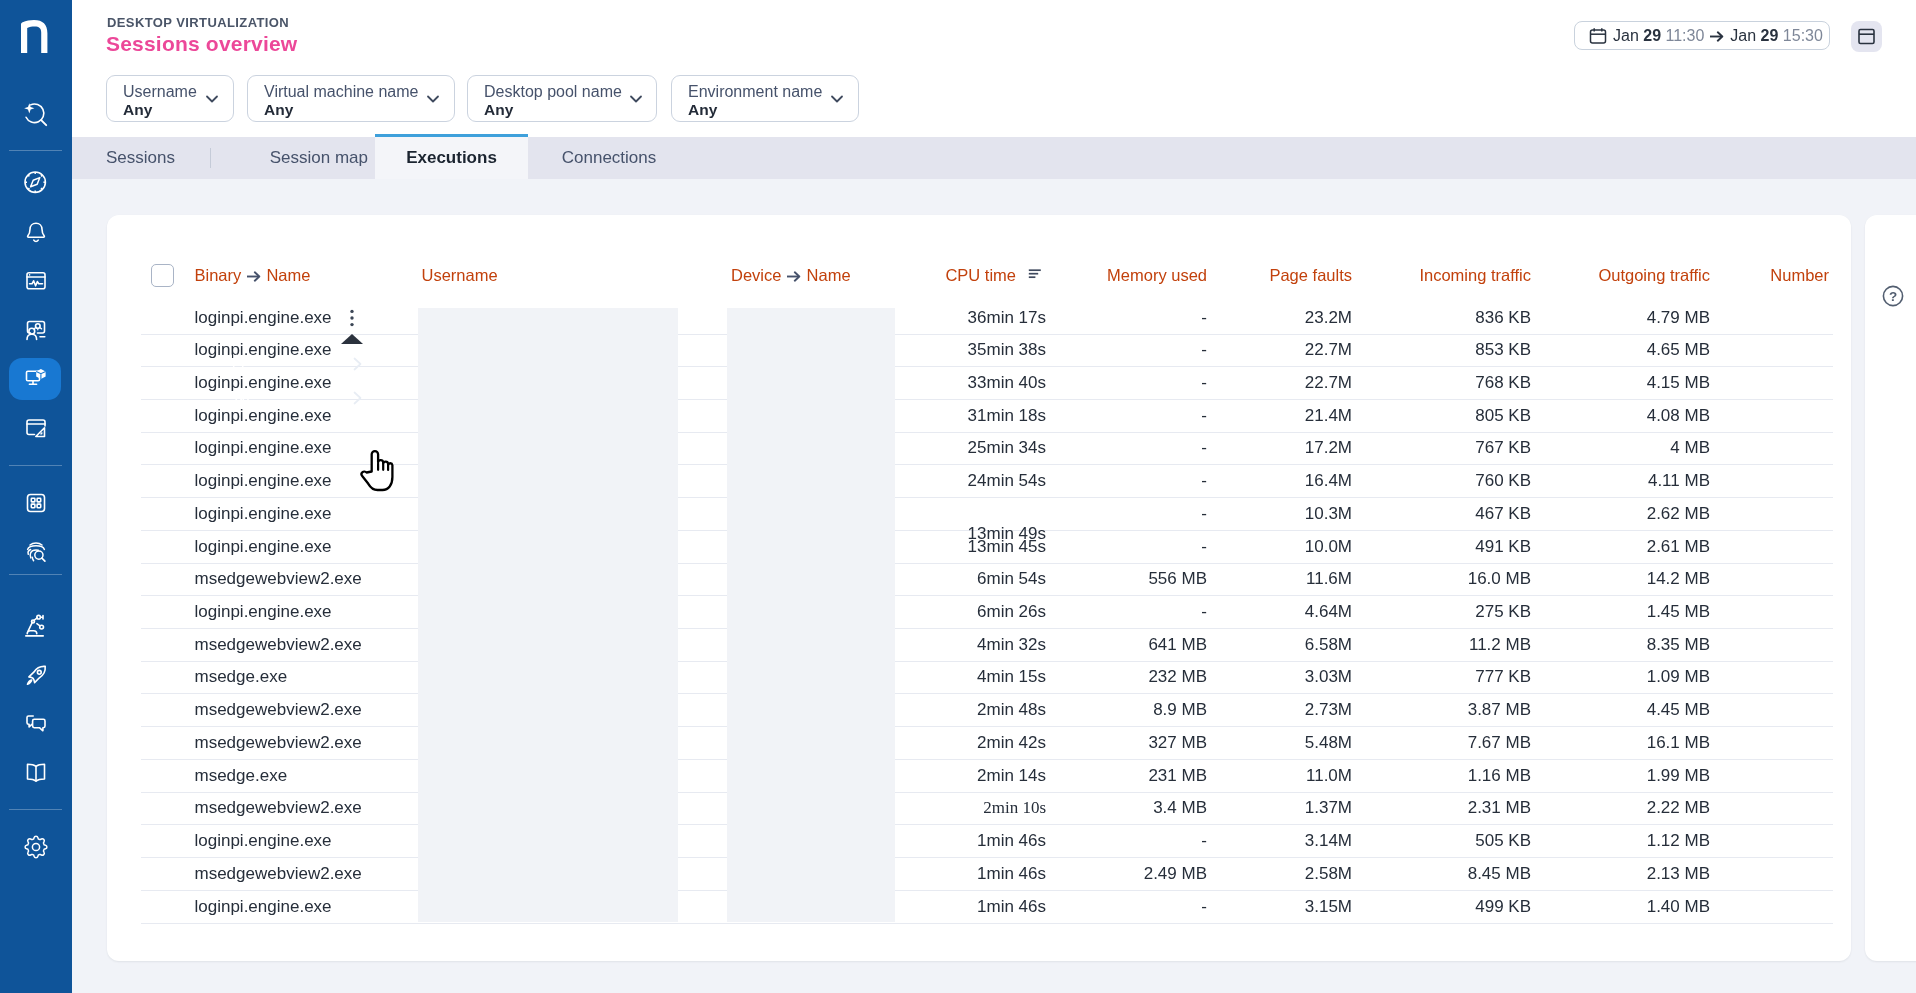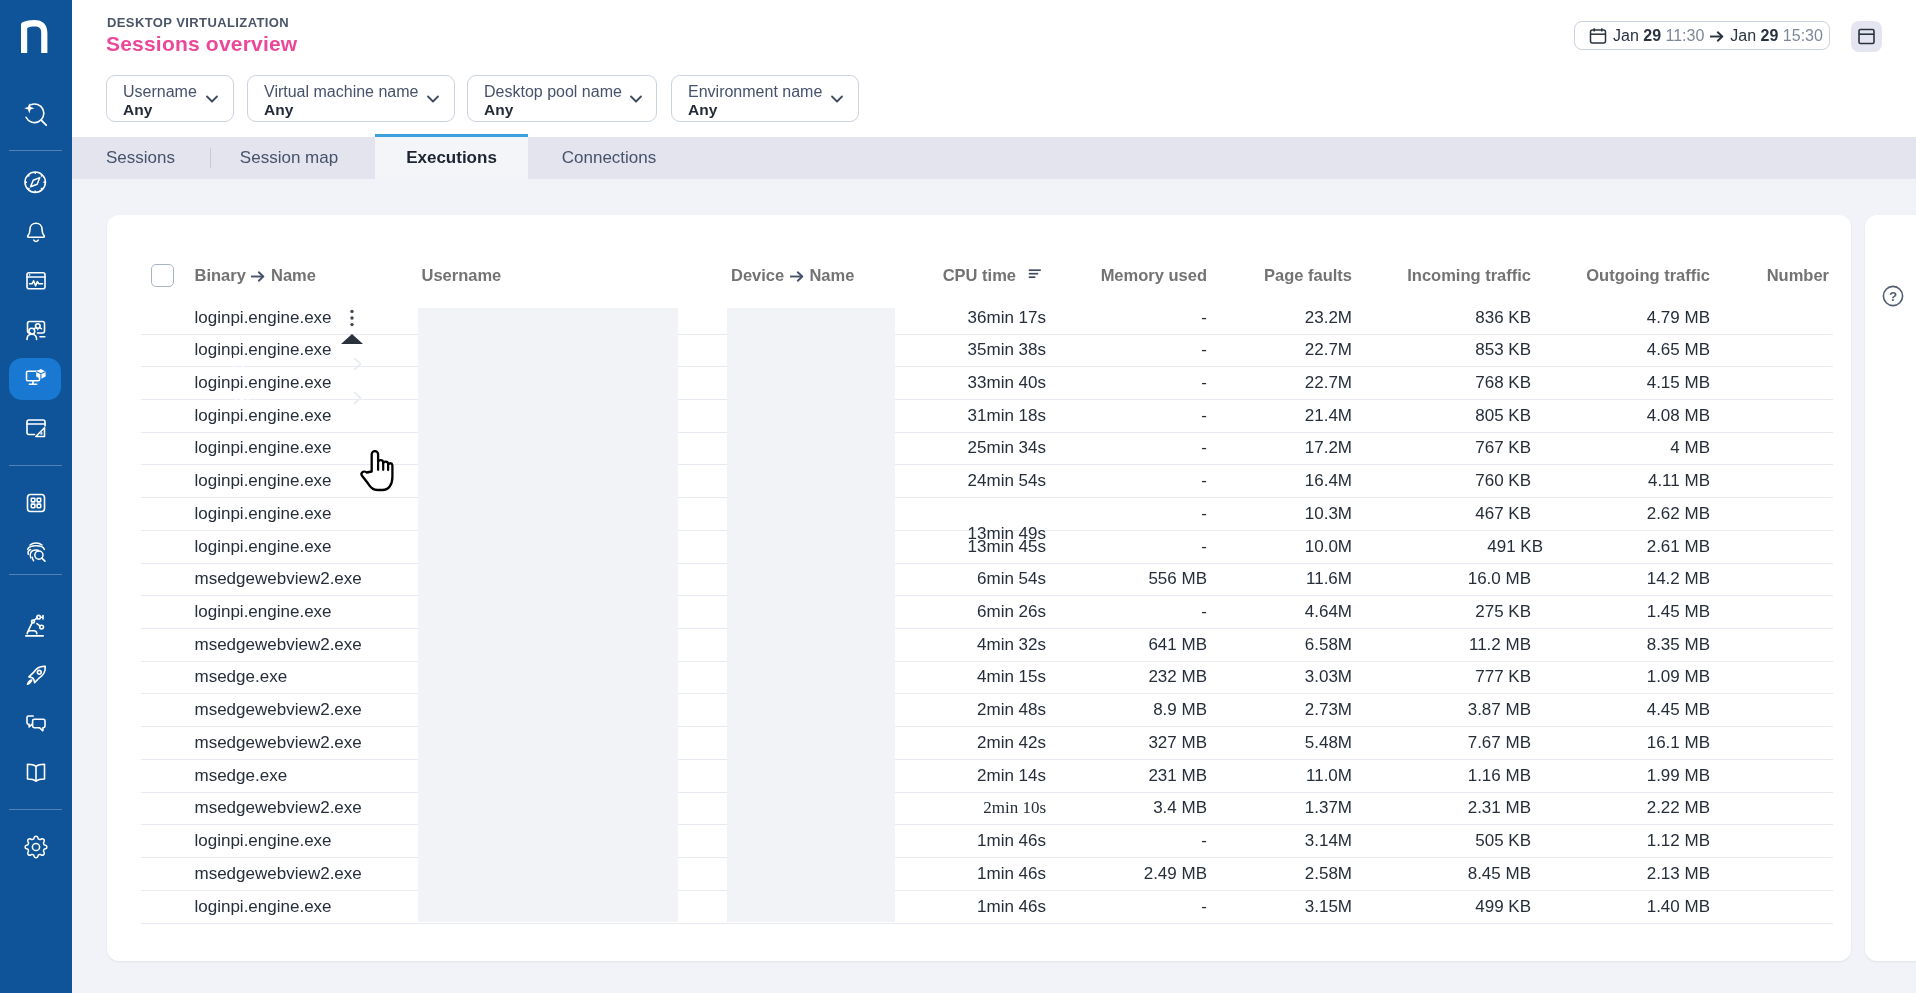--- a/index.html
+++ b/index.html
@@ -24,21 +24,21 @@
   #tabbar{position:absolute;left:72px;top:137px;width:1844px;height:42px;background:#E3E4EE;}
   .tab{position:absolute;top:0;height:42px;line-height:42px;font-size:17px;color:#46526B;text-align:center;}
   #tabactive{position:absolute;left:303px;top:-3px;width:153px;height:45px;background:#F4F5F9;
              border-top:3px solid #3EA0DB;box-sizing:border-box;text-align:center;
              font-size:17px;font-weight:bold;color:#1B2430;line-height:41px;}
   .tabsep{position:absolute;top:11px;width:1px;height:20px;background:#C5CBD8;}
   #content{position:absolute;left:72px;top:179px;width:1844px;height:814px;background:#F1F3F8;}
   .card{position:absolute;background:#fff;border-radius:12px;box-shadow:0 1px 2px rgba(23,37,56,0.08);}
   #maincard{left:35px;top:36px;width:1744px;height:746px;}
   #rightcard{left:1793px;top:36px;width:80px;height:746px;}
-  .th{position:absolute;top:252px;height:47px;line-height:47px;font-size:16.5px;font-weight:bold;color:#737373;z-index:5;}
+  .th{position:absolute;top:252px;height:47px;line-height:47px;font-size:16.5px;font-weight:normal;color:#c2410c;z-index:5;}
   .row{position:absolute;left:141px;width:1692px;height:33px;border-bottom:1px solid #E7EAF1;box-sizing:border-box;z-index:4;}
   .row span{position:absolute;top:0;height:32px;line-height:32px;font-size:17px;color:#262E3A;white-space:nowrap;}
   .row .nm{left:53.5px;}
   .band{position:absolute;top:308px;height:614px;background:#F1F3F7;z-index:6;}
   #band1{left:418px;width:260px;}
   #band2{left:727px;width:168px;}
   #menu{position:absolute;left:213px;top:343px;width:175px;height:120px;background:#2B323D;border-radius:9px;
         box-shadow:0 10px 24px rgba(15,23,42,0.35);z-index:40;}
   #menu .mi{position:absolute;font-size:15.5px;color:#F2F5F9;}
   #notch{position:absolute;left:341px;top:334px;width:0;height:0;z-index:39;
@@ -96,21 +96,21 @@
     </div>
   <div id="panelbtn">
       <svg class="abs" style="left:7px;top:7px;" width="17" height="17" viewBox="0 0 17 17">
         <rect x="1" y="1.5" width="15" height="14" rx="1.5" stroke="#29323F" stroke-width="1.6" fill="none"></rect>
         <line x1="1" y1="6.2" x2="16" y2="6.2" stroke="#29323F" stroke-width="1.6"></line>
       </svg>
     </div>
   <div id="tabbar">
     <div class="tab" style="left:0px;width:137px;">Sessions</div>
     <div class="tabsep" style="left:137.5px;"></div>
-    <div class="tab" style="left:138px;width:158px;">Session map</div>
+    <div class="tab" style="left:138px;width:158px;text-align:right;">Session map</div>
     <div class="tab" style="left:456px;width:162px;">Connections</div>
     <div id="tabactive">Executions</div>
   </div>
   <div id="content">
     <div class="card" id="maincard"></div>
     <div class="card" id="rightcard"></div>
   </div>
   <div class="row" style="top:301.5px;">
       <span class="nm">loginpi.engine.exe</span>
       <span style="right:787px;">36min 17s</span>
@@ -165,21 +165,21 @@
       <span style="right:626px;">-</span>
       <span style="right:481px;">10.3M</span>
       <span style="right:302px;">467 KB</span>
       <span style="right:123px;">2.62 MB</span>
     </div>
 <div class="row" style="top:530.5px;">
       <span class="nm">loginpi.engine.exe</span>
       <span style="right:787px;">13min 45s</span>
       <span style="right:626px;">-</span>
       <span style="right:481px;">10.0M</span>
-      <span style="right:290px;margin-left:43px;">491 KB</span>
+      <span style="right:302px;margin-left:43px;">491 KB</span>
       <span style="right:123px;">2.61 MB</span>
     </div>
 <div class="row" style="top:563.3px;">
       <span class="nm">msedgewebview2.exe</span>
       <span style="right:787px;">6min 54s</span>
       <span style="right:626px;">556 MB</span>
       <span style="right:481px;">11.6M</span>
       <span style="right:302px;">16.0 MB</span>
       <span style="right:123px;">14.2 MB</span>
     </div>

